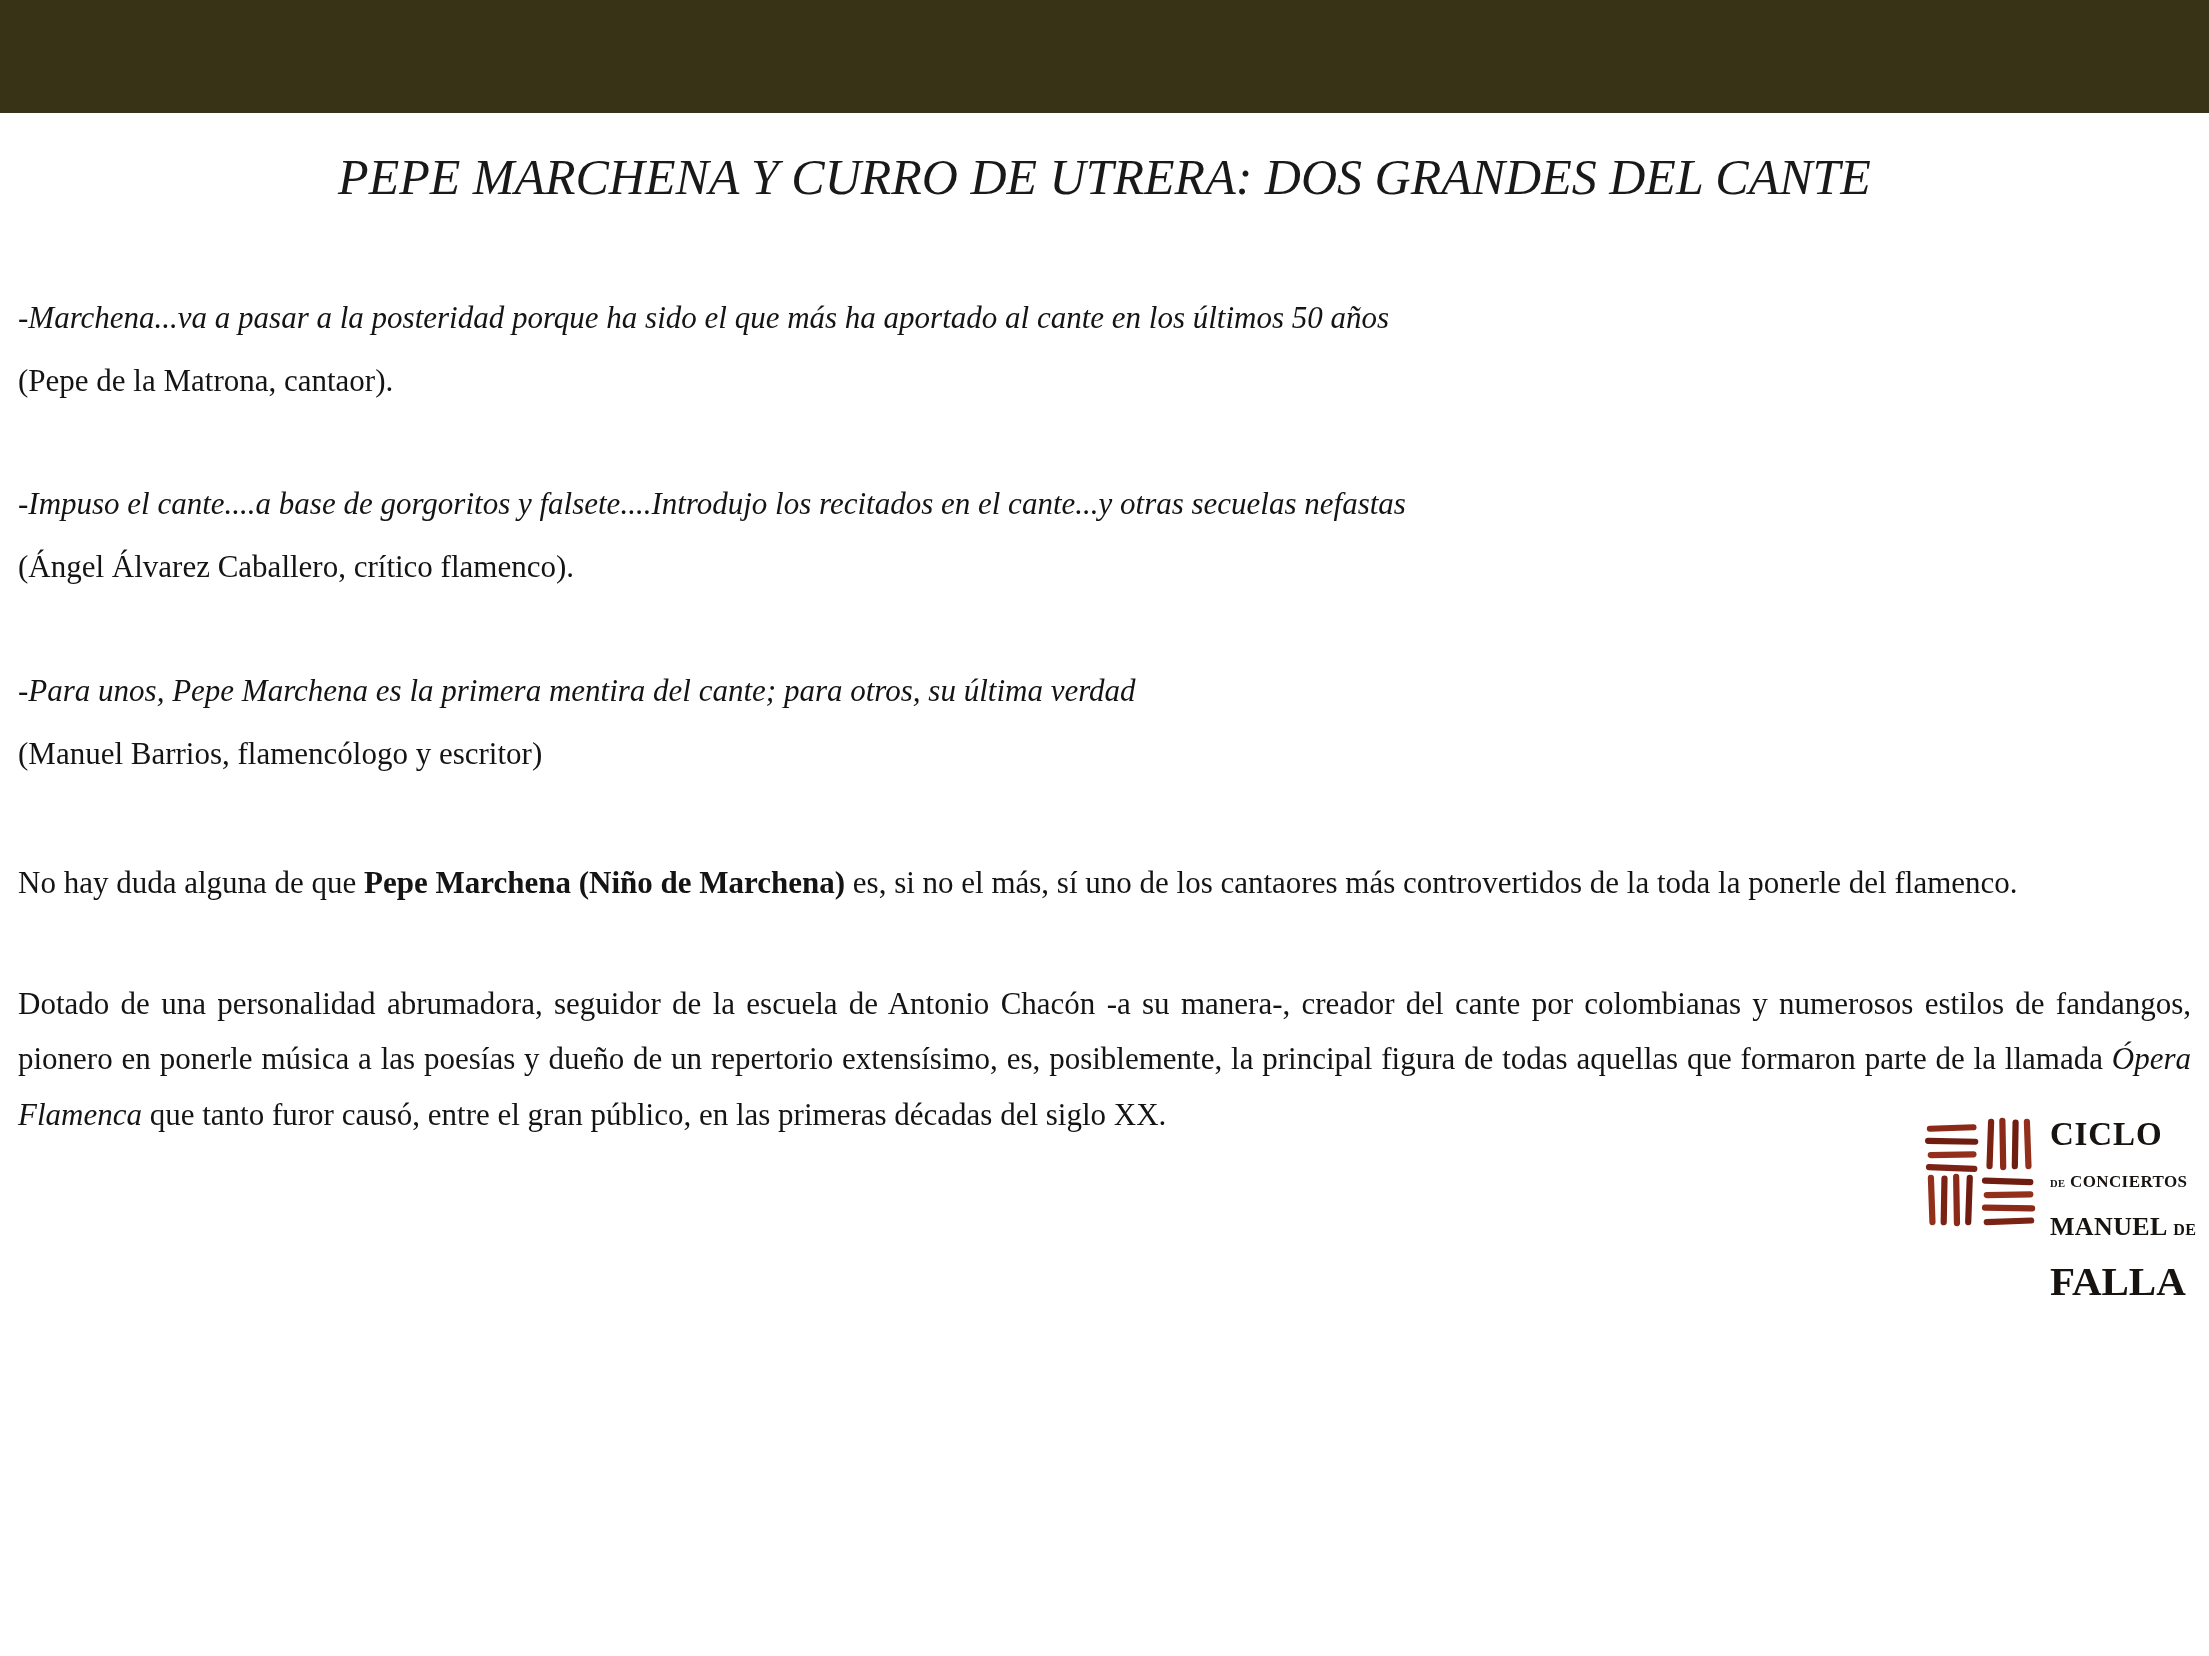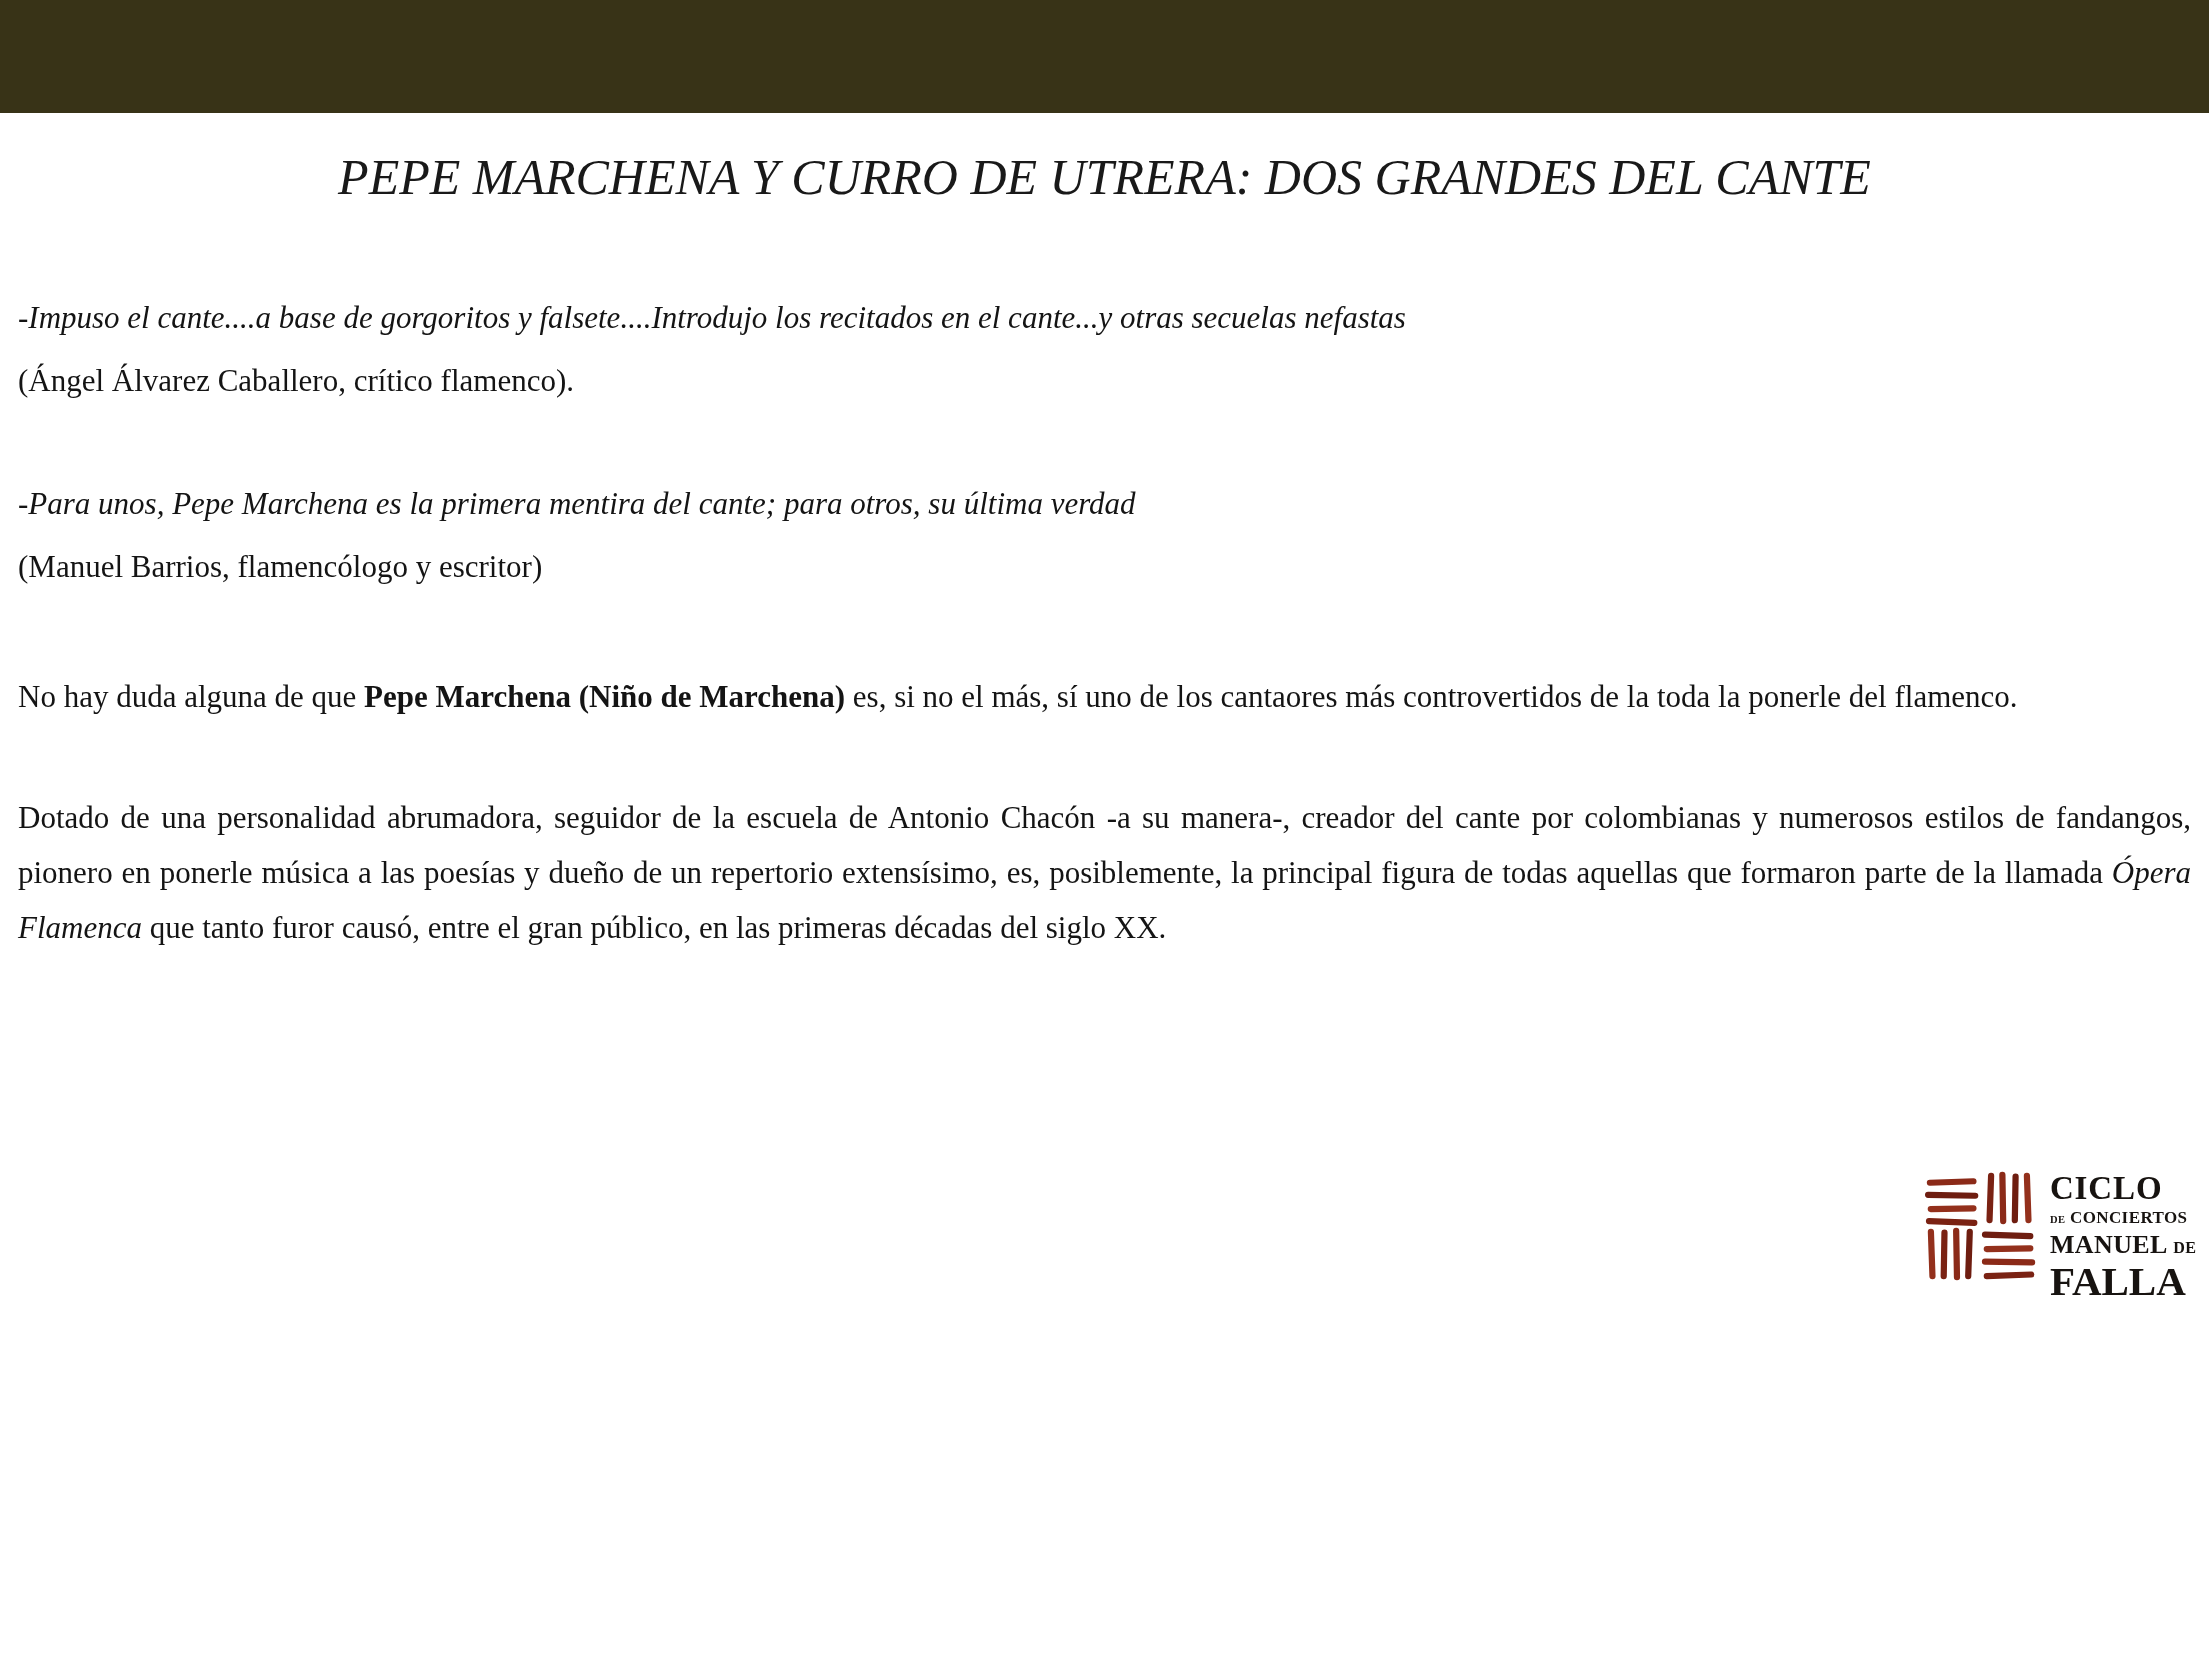--- a/index.html
+++ b/index.html
@@ -59,37 +59,42 @@
     gap: 10.7px;
   }
   .logo-mark { display: block; }
   .logo-text {
     display: flex;
     flex-direction: column;
     color: #171310;
     font-weight: bold;
     line-height: 1;
     padding-top: 1.8px;
+    gap: 18px;
   }
   .lt1 { font-size: 33px; letter-spacing: 0.9px; }
   .lt2 { font-size: 17px; margin-top: 4.5px; letter-spacing: 0.4px; }
   .lt3 { font-size: 26px; margin-top: 5.3px; letter-spacing: 0.4px; }
   .lt4 { font-size: 41px; margin-top: 3.6px; }
   .sm  { font-size: 0.62em; }
 </style>
 </head>
 <body>
 
 <div class="page">
   <div class="top-bar"></div>
 
   <div class="content">
     <h1 class="title">PEPE MARCHENA Y CURRO DE UTRERA: DOS GRANDES DEL CANTE</h1>
 
     <div class="quotes">
+      <div class="quote">
+        <p class="quote-text">-Marchena...va a pasar a la posteridad porque ha sido el que más ha aportado al cante en los últimos 50 años</p>
+        <p class="quote-attr">(Pepe de la Matrona, cantaor).</p>
+      </div>
       <div class="quote">
         <p class="quote-text">-Impuso el cante....a base de gorgoritos y falsete....Introdujo los recitados en el cante...y otras secuelas nefastas</p>
         <p class="quote-attr">(Ángel Álvarez Caballero, crítico flamenco).</p>
       </div>
       <div class="quote">
         <p class="quote-text">-Para unos, Pepe Marchena es la primera mentira del cante; para otros, su última verdad</p>
         <p class="quote-attr">(Manuel Barrios, flamencólogo  y escritor)</p>
       </div>
     </div>
 

